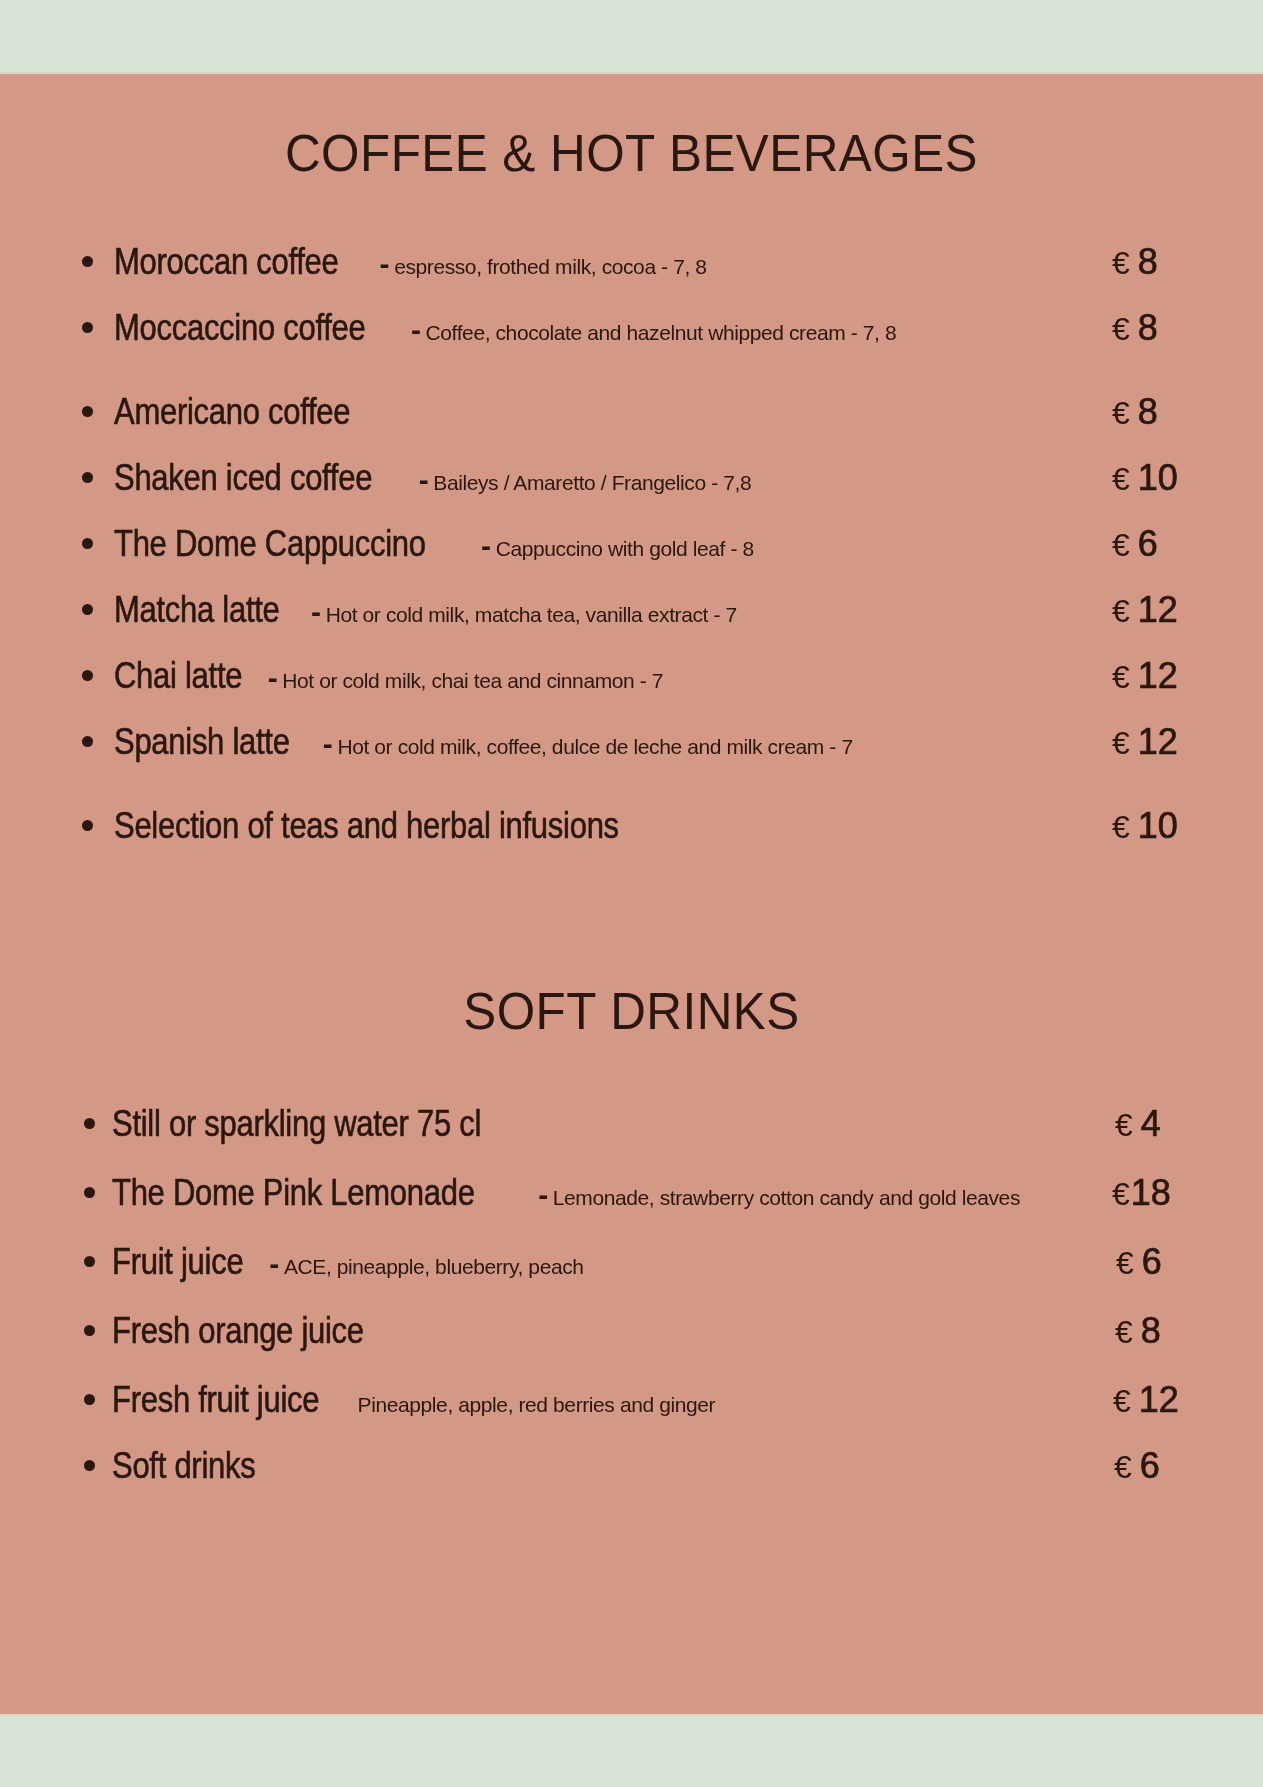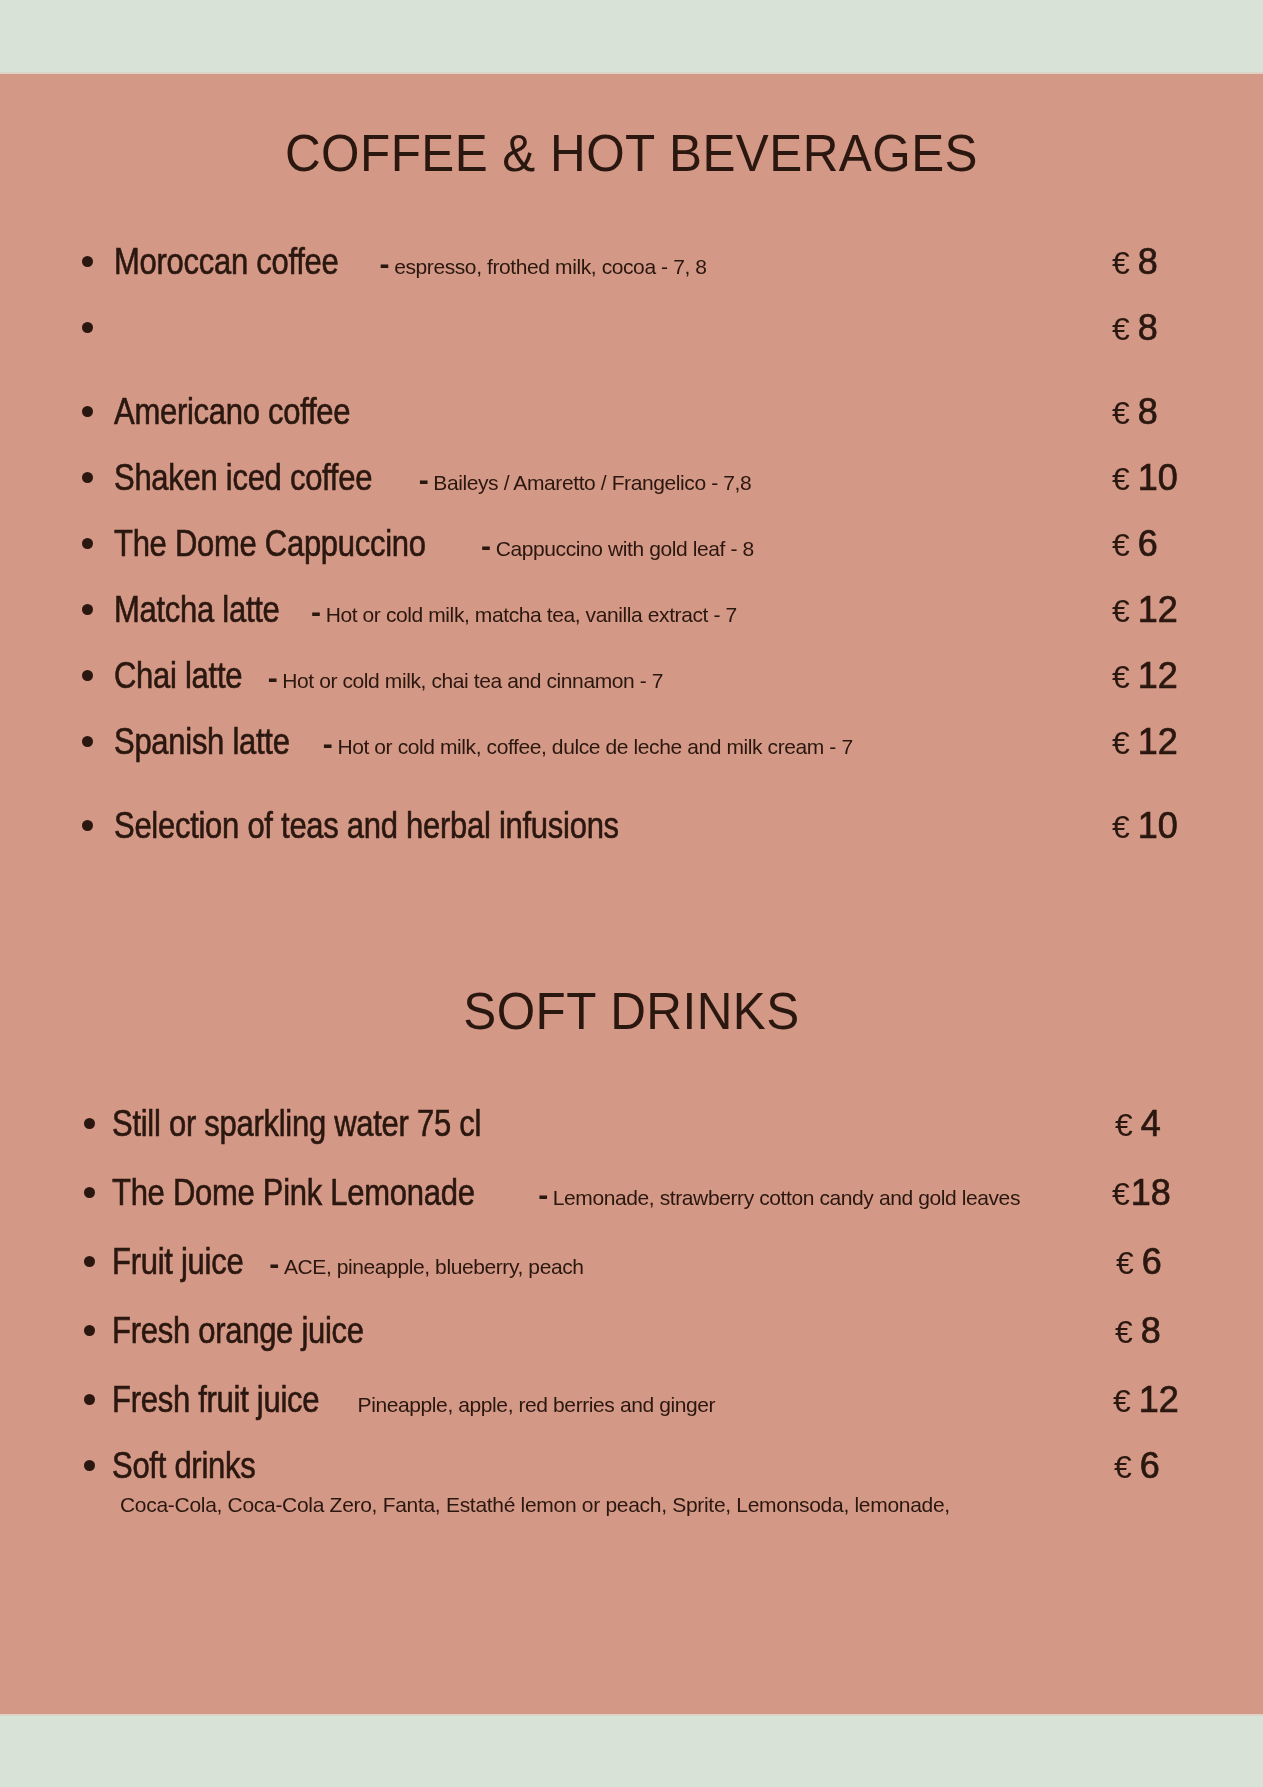--- a/index.html
+++ b/index.html
@@ -62,20 +62,21 @@
 <h1 class="heading" style="top:127px;margin:0;">COFFEE &amp; HOT BEVERAGES</h1>
 
 <div class="row" style="top:240px">
   <span class="bullet" style="top:16px"></span>
   <span class="line" style="top:4px"><span class="name">Moroccan coffee</span> <span class="sep">-</span> <span class="desc">espresso, frothed milk, cocoa - 7, 8</span></span>
   <span class="price" style="top:4px"><span class="cur">€</span><span class="amt">8</span></span>
 </div>
 
 <div class="row" style="top:306px">
   <span class="bullet" style="top:16px"></span>
+  <span class="line" style="top:4px"><span class="name">Moccaccino coffee</span> <span class="sep">-</span> <span class="desc">Coffee, chocolate and hazelnut whipped cream - 7, 8</span></span>
   <span class="price" style="top:4px"><span class="cur">€</span><span class="amt">8</span></span>
 </div>
 
 <div class="row" style="top:390px">
   <span class="bullet" style="top:16px"></span>
   <span class="line" style="top:4px"><span class="name">Americano coffee</span></span>
   <span class="price" style="top:4px"><span class="cur">€</span><span class="amt">8</span></span>
 </div>
 
 <div class="row" style="top:456px">
@@ -146,14 +147,13 @@
   <span class="price" style="top:4px;left:1113px"><span class="cur">€</span><span class="amt">12</span></span>
 </div>
 
 <div class="row" style="top:1444px">
   <span class="bullet" style="top:16px;left:84px"></span>
   <span class="line" style="top:4px;left:112px"><span class="name">Soft drinks</span></span>
   <span class="price" style="top:4px;left:1114px"><span class="cur">€</span><span class="amt">6</span></span>
 </div>
 
 <div class="sublist" style="top:1487px">
-  <div>Coca-Cola, Coca-Cola Zero, Fanta, Estathé lemon or peach, Sprite, Lemonsoda, lemonade,</div>
 </div>
 
 </body></html>

